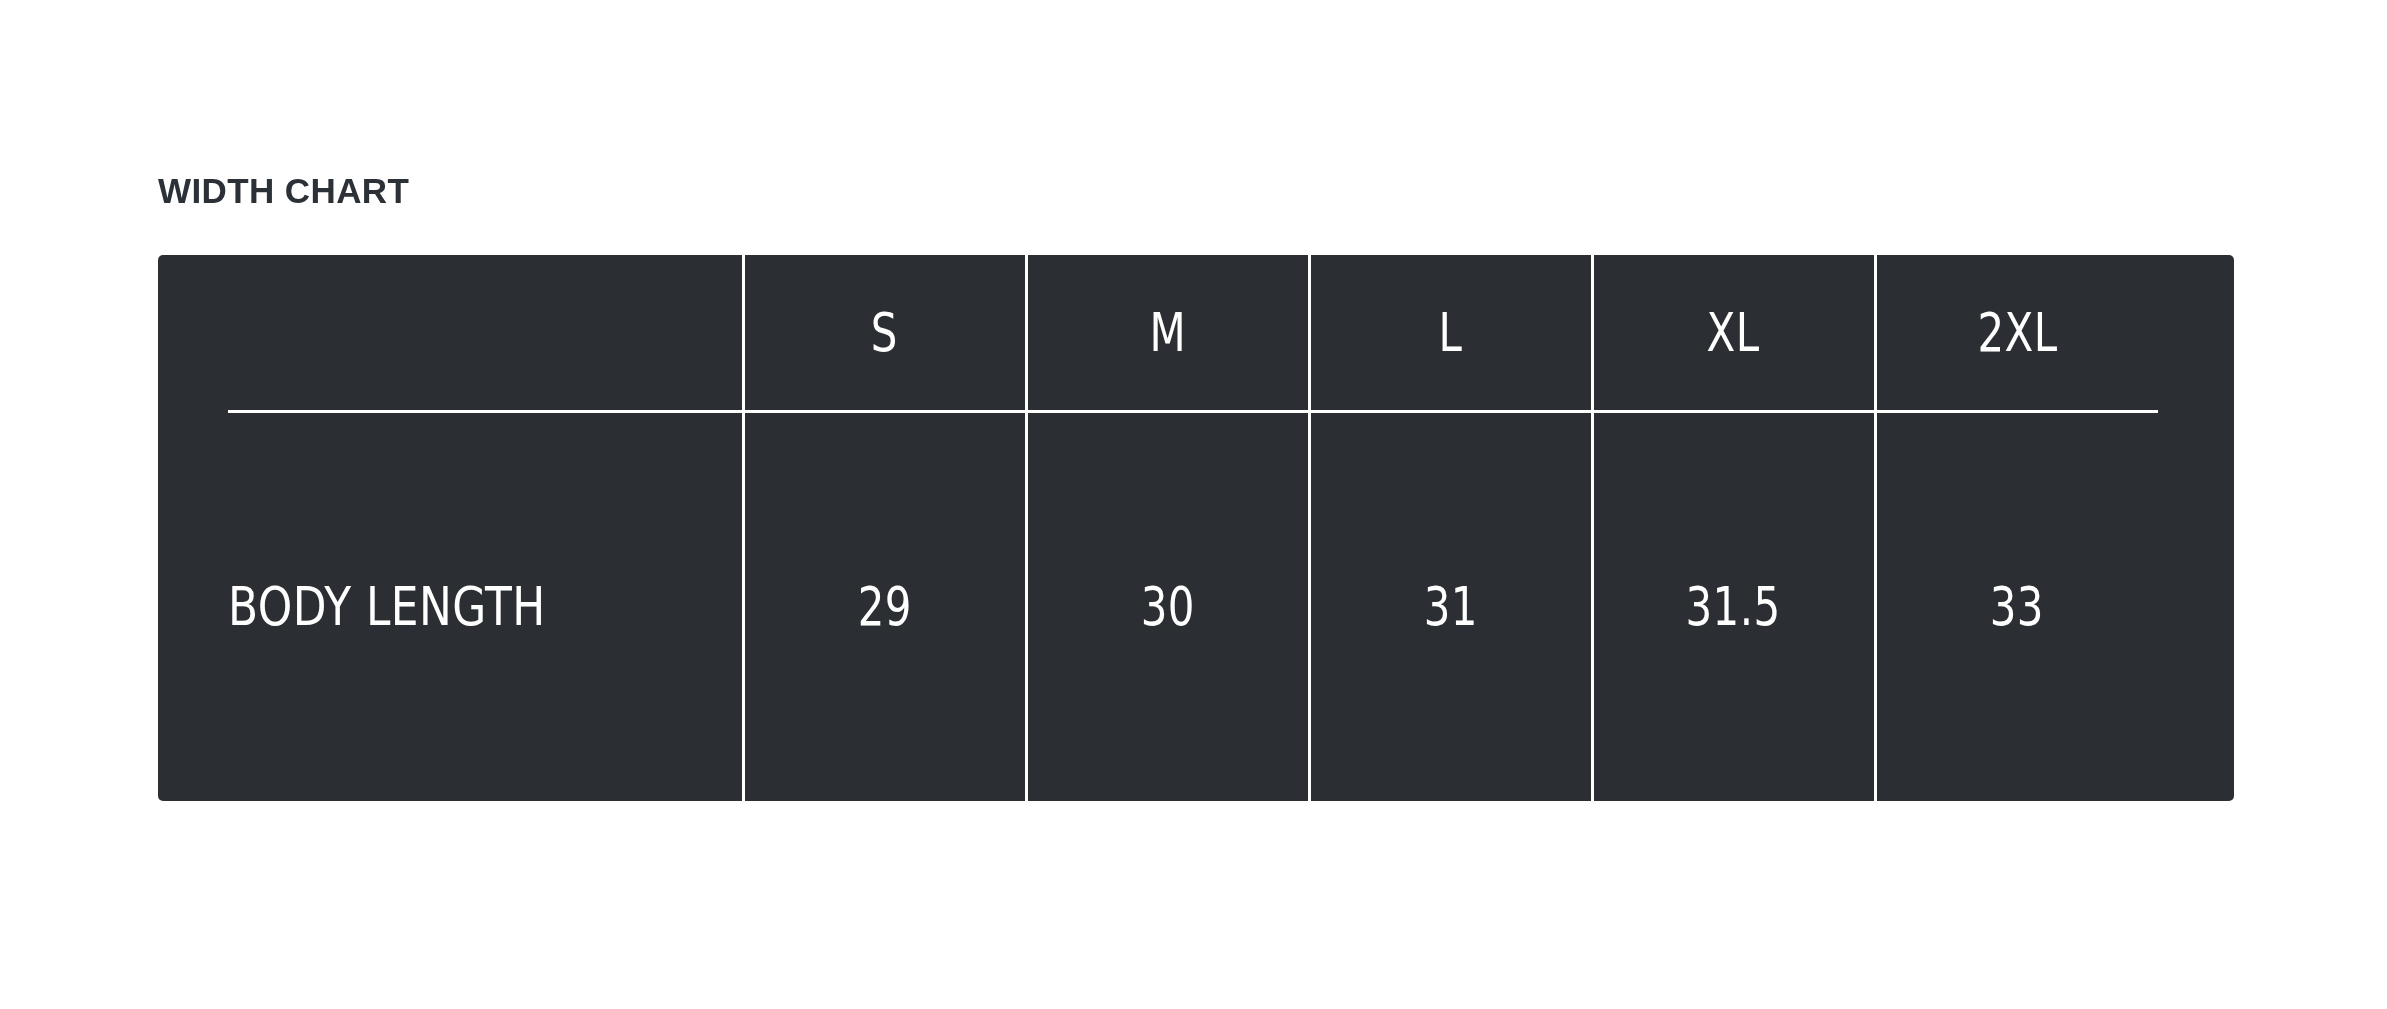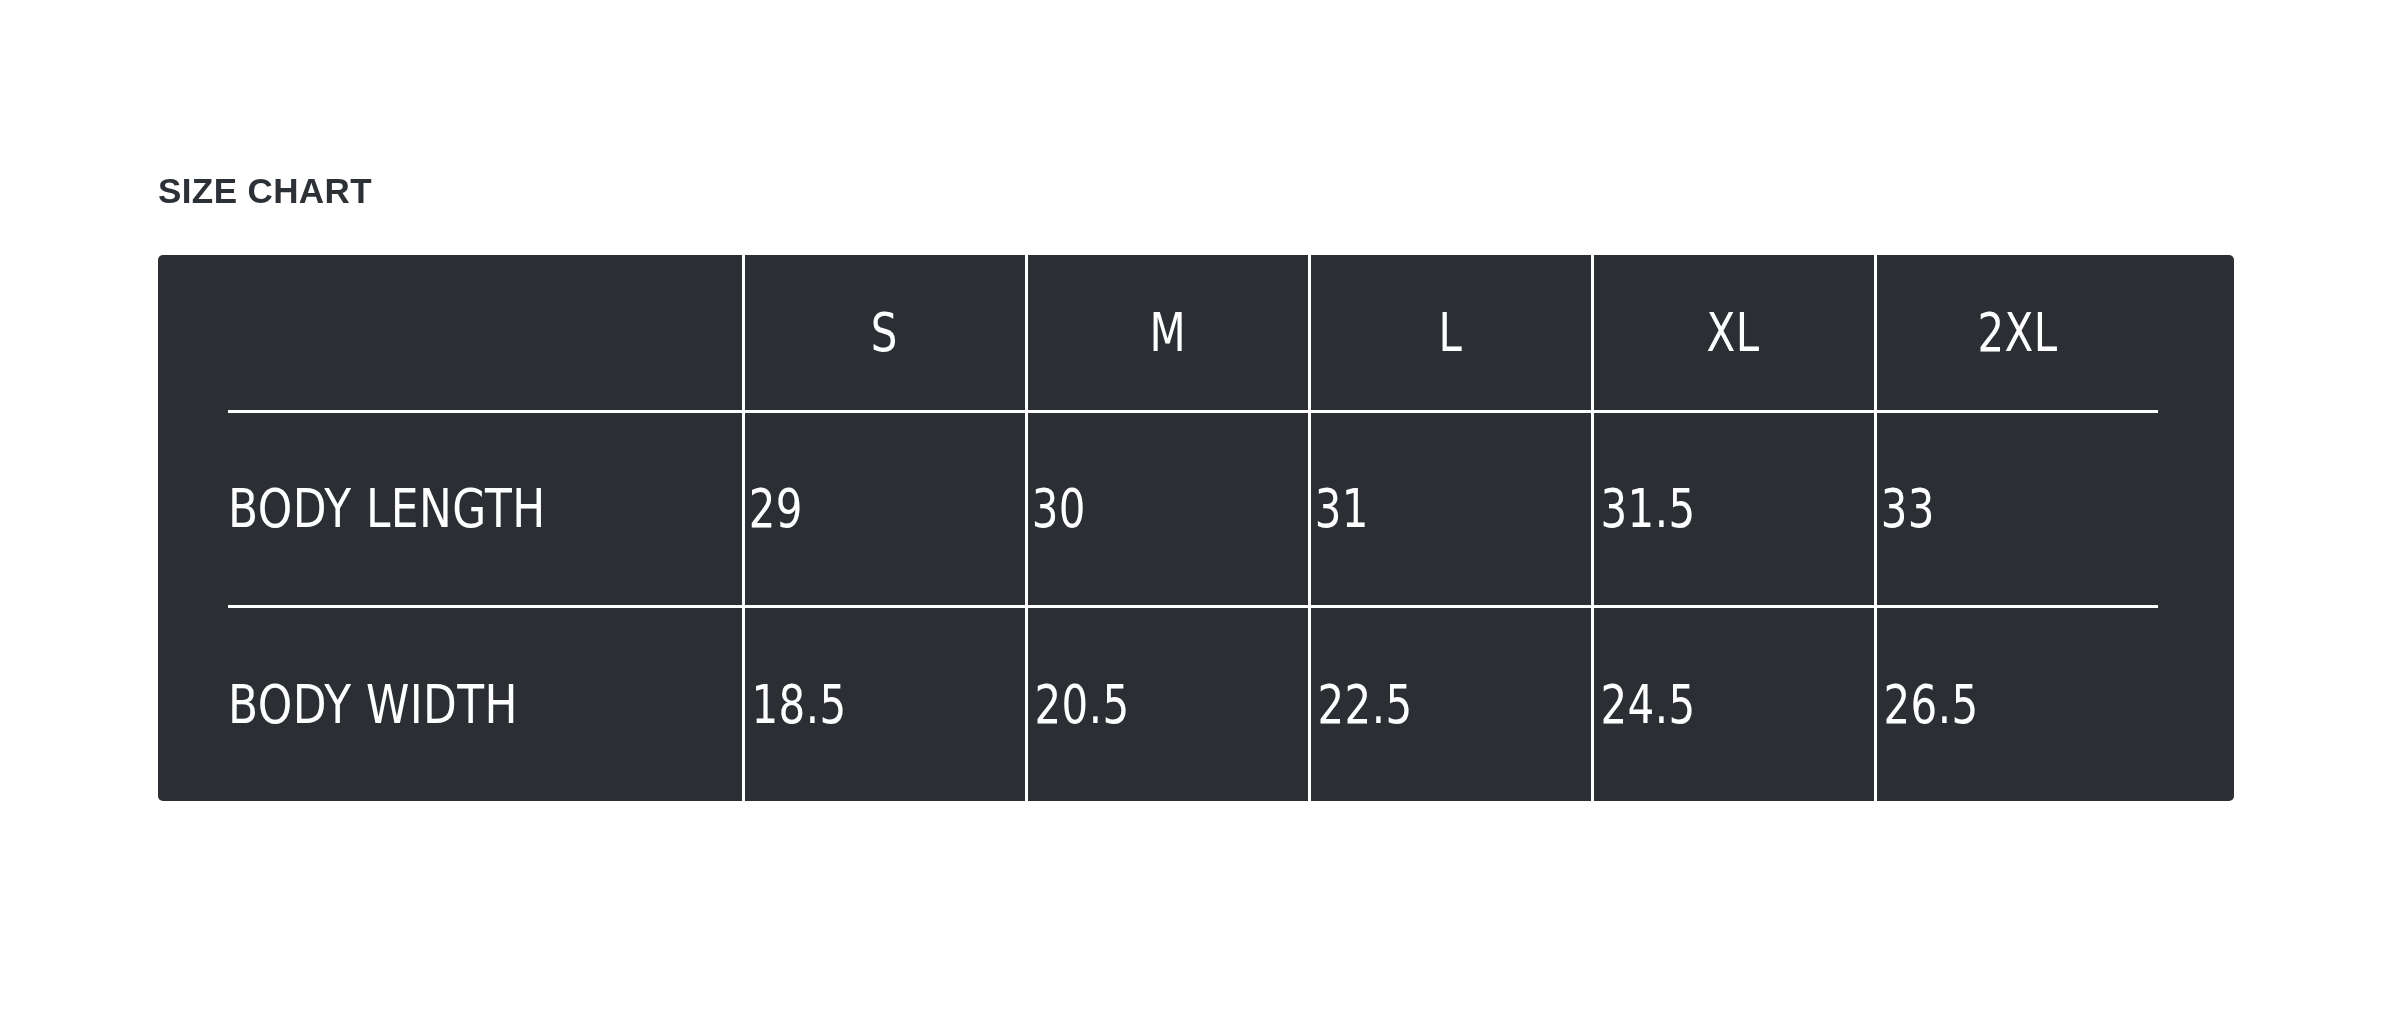--- a/index.html
+++ b/index.html
@@ -92,21 +92,21 @@
     font-family: "DejaVu Sans Condensed", "Liberation Sans Narrow", "Liberation Sans", sans-serif;
     font-stretch: condensed;
     transform: scaleX(0.92);
     transform-origin: left center;
     letter-spacing: 0.5px;
     padding-left: 4px;
     white-space: nowrap;
   }
 
   .size-cell {
-    text-align: left;
+    text-align: center;
     font-size: 53px;
     font-family: "DejaVu Sans Condensed", "Liberation Sans Narrow", "Liberation Sans", sans-serif;
     font-stretch: condensed;
     letter-spacing: 0.5px;
     white-space: nowrap;
   }
   .size-cell > span {
     display: inline-block;
     transform: scaleX(0.88);
   }
@@ -126,21 +126,21 @@
   }
 
   
   .blank-cell { border: 0 !important; }
 </style>
 </head>
 <body>
 
 <div class="canvas">
 
-  <div class="chart-title">SIZE CHART</div>
+  <div class="chart-title">WIDTH CHART</div>
 
   <div class="panel">
 
     <table class="size-table">
       <colgroup>
         <col class="col-label">
         <col class="col-size">
         <col class="col-size">
         <col class="col-size">
         <col class="col-size">
@@ -161,26 +161,18 @@
       <tbody>
         <tr class="row-data">
           <td class="label-cell rule-top">BODY LENGTH</td>
           <td class="size-cell rule-top vrule"><span>29</span></td>
           <td class="size-cell rule-top vrule"><span>30</span></td>
           <td class="size-cell rule-top vrule"><span>31</span></td>
           <td class="size-cell rule-top vrule"><span>31.5</span></td>
           <td class="size-cell rule-top vrule"><span>33</span></td>
         </tr>
 
-        <tr class="row-data">
-          <td class="label-cell rule-top">BODY WIDTH</td>
-          <td class="size-cell rule-top vrule"><span>18.5</span></td>
-          <td class="size-cell rule-top vrule"><span>20.5</span></td>
-          <td class="size-cell rule-top vrule"><span>22.5</span></td>
-          <td class="size-cell rule-top vrule"><span>24.5</span></td>
-          <td class="size-cell rule-top vrule"><span>26.5</span></td>
-        </tr>
 
       </tbody>
     </table>
 
   </div>
 </div>
 
 </body></html>

